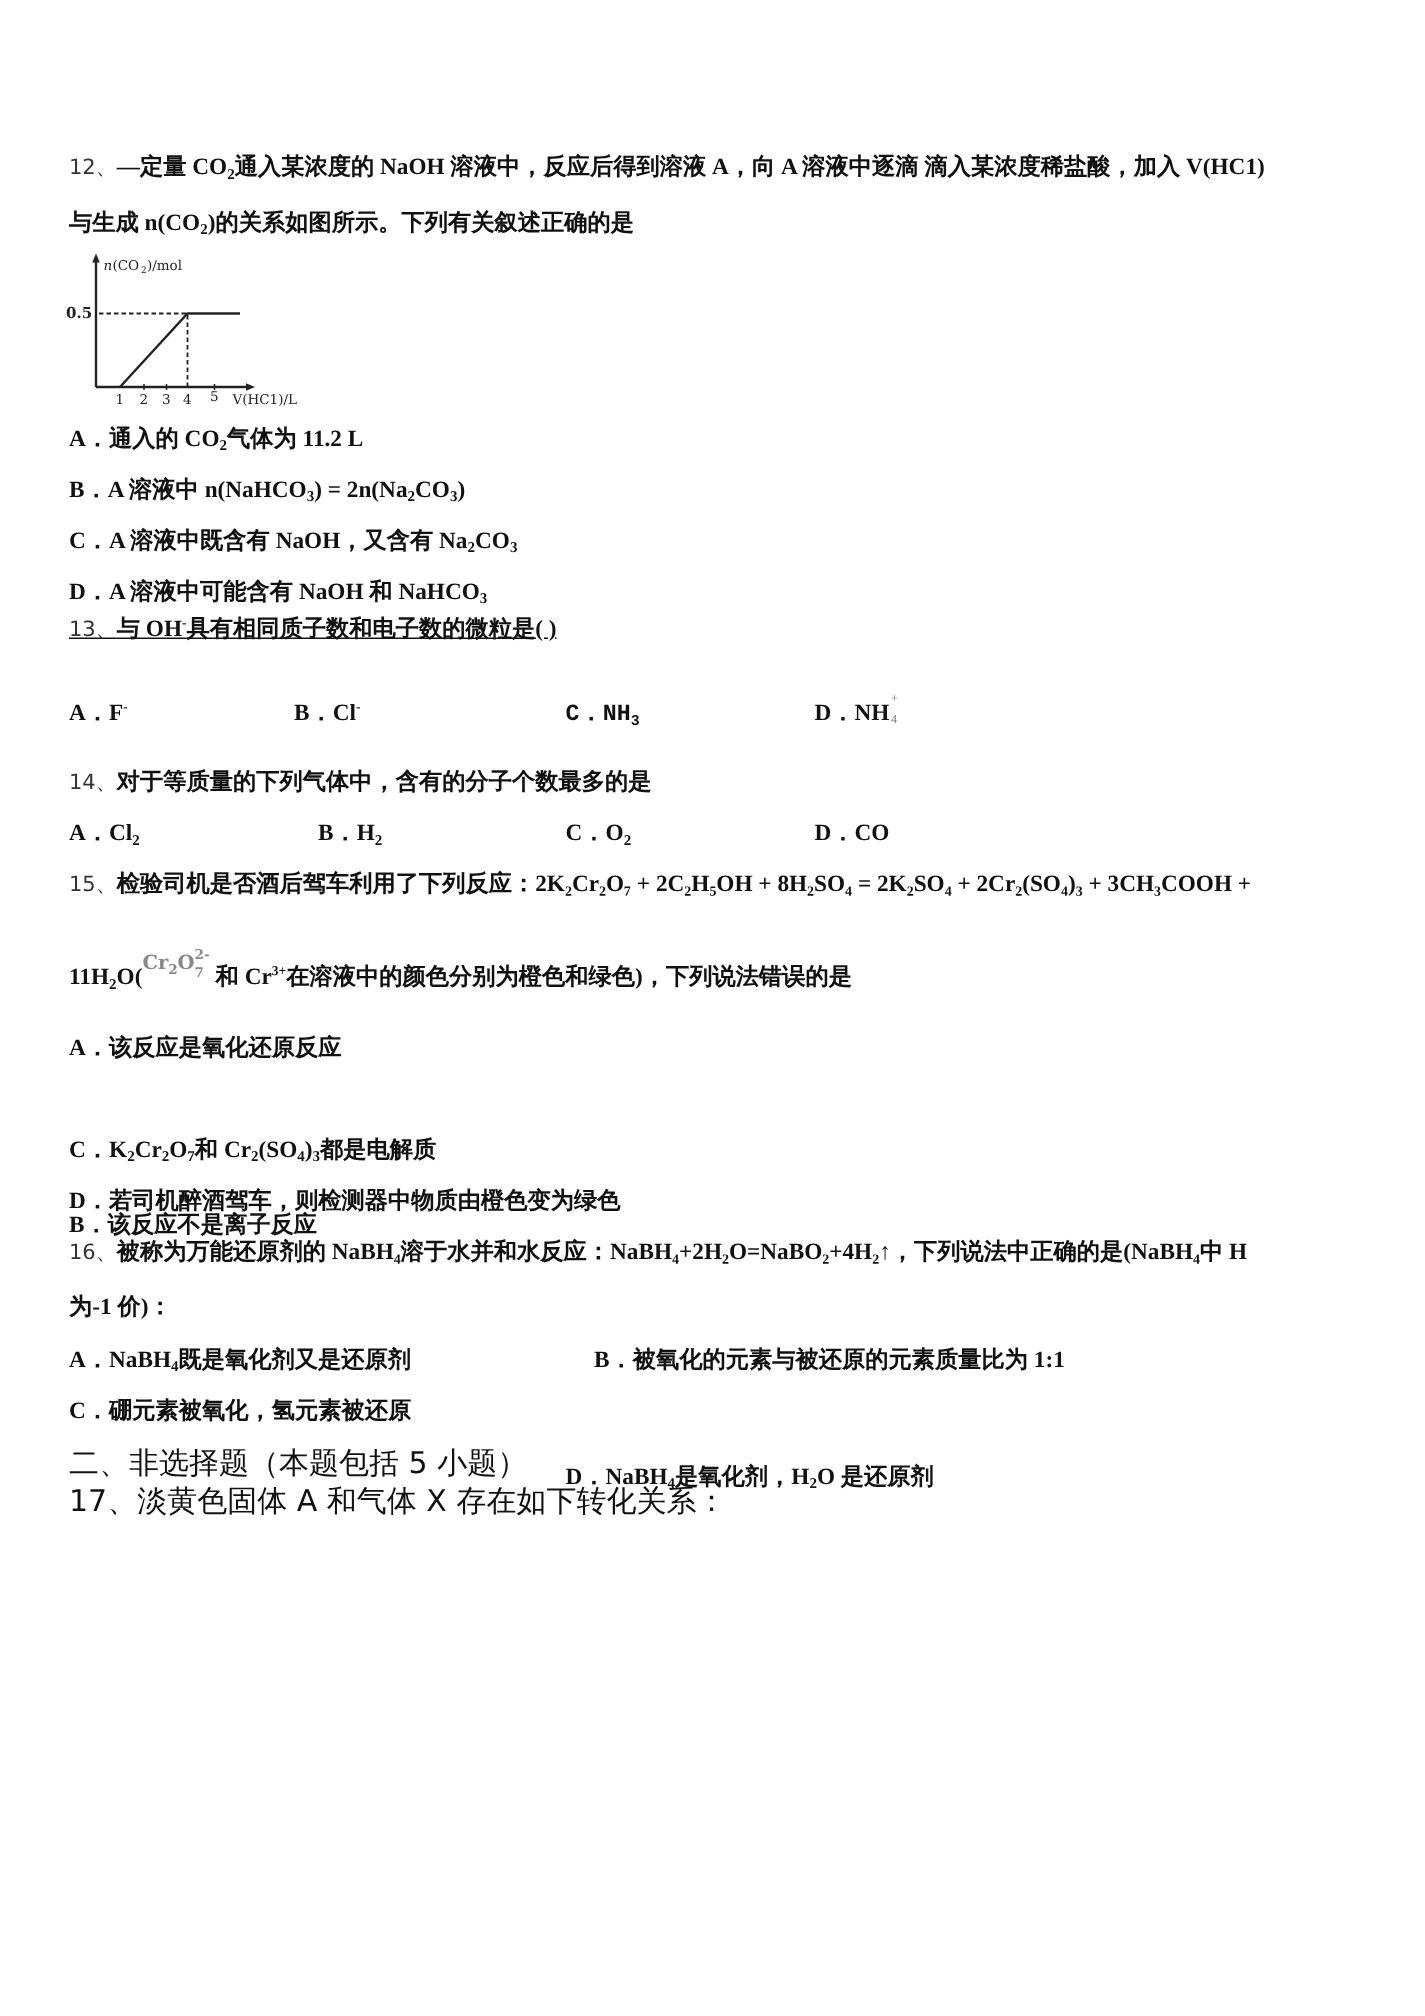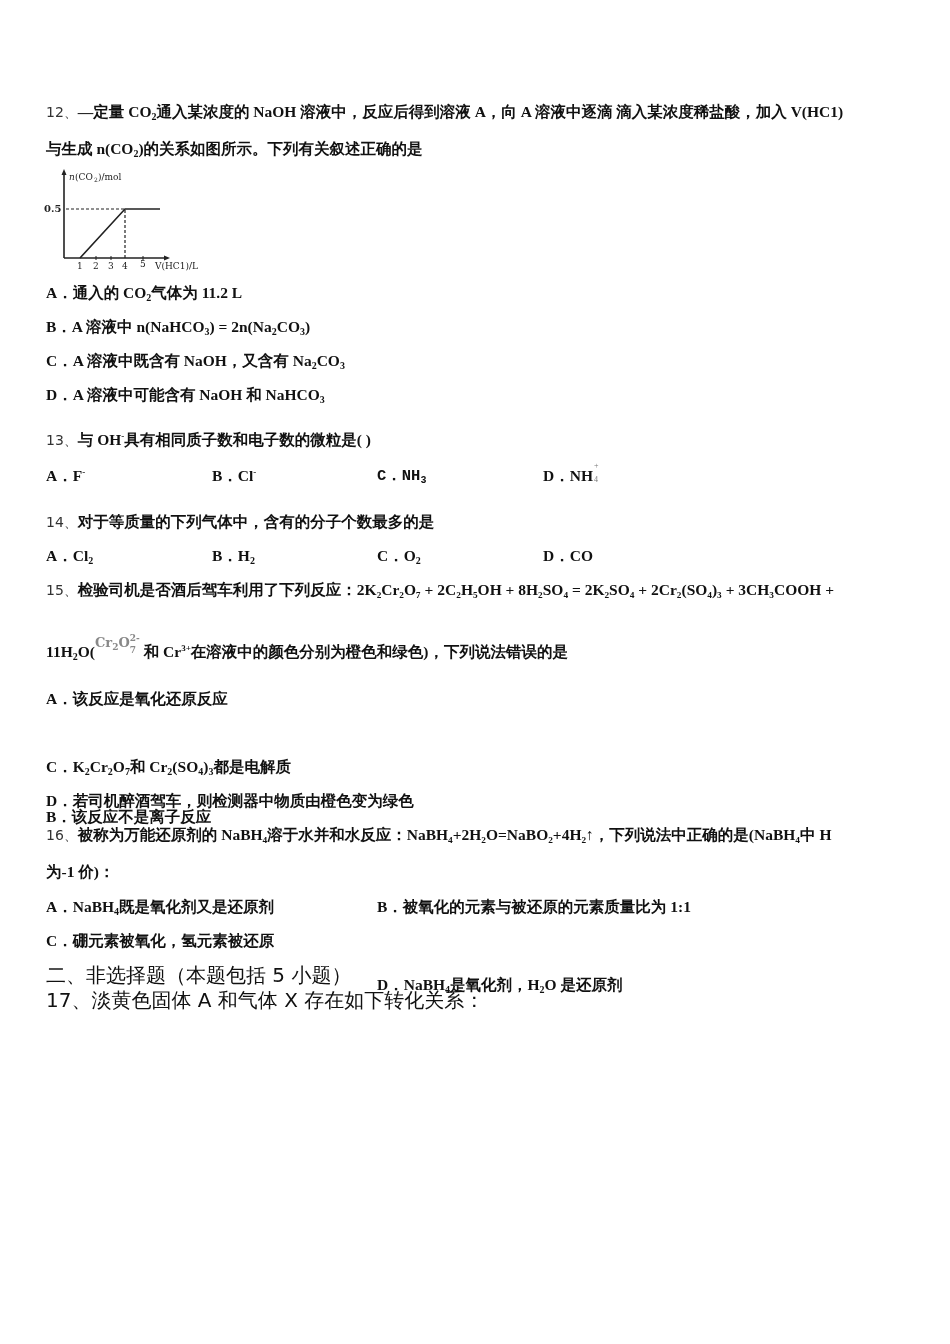--- a/index.html
+++ b/index.html
@@ -67,27 +67,27 @@
 <div class="line" style="top:317px;">
   <span>B．</span><span>A 溶液中 n(NaHCO</span><sub>3</sub><span>) = 2n(Na</span><sub>2</sub><span>CO</span><sub>3</sub><span>)</span>
 </div>
 <div class="line" style="top:351px;">
   <span>C．</span><span>A 溶液中既含有 NaOH，又含有 Na</span><sub>2</sub><span>CO</span><sub>3</sub>
 </div>
 <div class="line" style="top:385px;">
   <span>D．</span><span>A 溶液中可能含有 NaOH 和 NaHCO</span><sub>3</sub>
 </div>
 
-<div class="line" style="top:430px;">
+<div class="line" style="top:410px;text-decoration:underline;">
   <span class="num">13、</span><span>与 OH</span><sup>-</sup><span>具有相同质子数和电子数的微粒是( )</span>
 </div>
 <div class="opt" style="top:466px; left:46px;">
   <span>A．</span><span>F</span><sup>-</sup>
 </div>
-<div class="opt" style="top:466px; left:212px;">
+<div class="opt" style="top:466px; left:196px;">
   <span>B．</span><span>Cl</span><sup>-</sup>
 </div>
 <div class="opt" style="top:466px; left:377px;font-family:Liberation Mono, monospace;">
   <span>C．</span><span>NH</span><sub>3</sub>
 </div>
 <div class="opt" style="top:466px; left:543px;">
   <span>D．</span><span>NH</span><span class="nh4-charge"><span class="p">+</span><span class="q">4</span></span>
 </div>
 
 <div class="line" style="top:512px;">
@@ -127,21 +127,21 @@
 
 <div class="line" style="top:825px;">
   <span class="num">16、</span><span>被称为万能还原剂的 NaBH₄溶于水并和水反应：NaBH₄+2H₂O=NaBO₂+4H₂↑，下列说法中正确的是(NaBH₄中 H</span>
 </div>
 <div class="line" style="top:862px;">
   <span>为-1 价)：</span>
 </div>
 <div class="opt" style="top:897px; left:46px;">
   <span>A．</span><span>NaBH</span><sub>4</sub><span>既是氧化剂又是还原剂</span>
 </div>
-<div class="opt" style="top:897px; left:377px;">
+<div class="opt" style="top:897px; left:396px;">
   <span>B．</span><span>被氧化的元素与被还原的元素质量比为 1:1</span>
 </div>
 <div class="opt" style="top:931px; left:46px;">
   <span>C．</span><span>硼元素被氧化，氢元素被还原</span>
 </div>
 <div class="opt" style="top:975px; left:377px;">
   <span>D．</span><span>NaBH</span><sub>4</sub><span>是氧化剂，H</span><sub>2</sub><span>O 是还原剂</span>
 </div>
 
 <div class="line plain" style="top:965px;">二、非选择题（本题包括 5 小题）</div>

